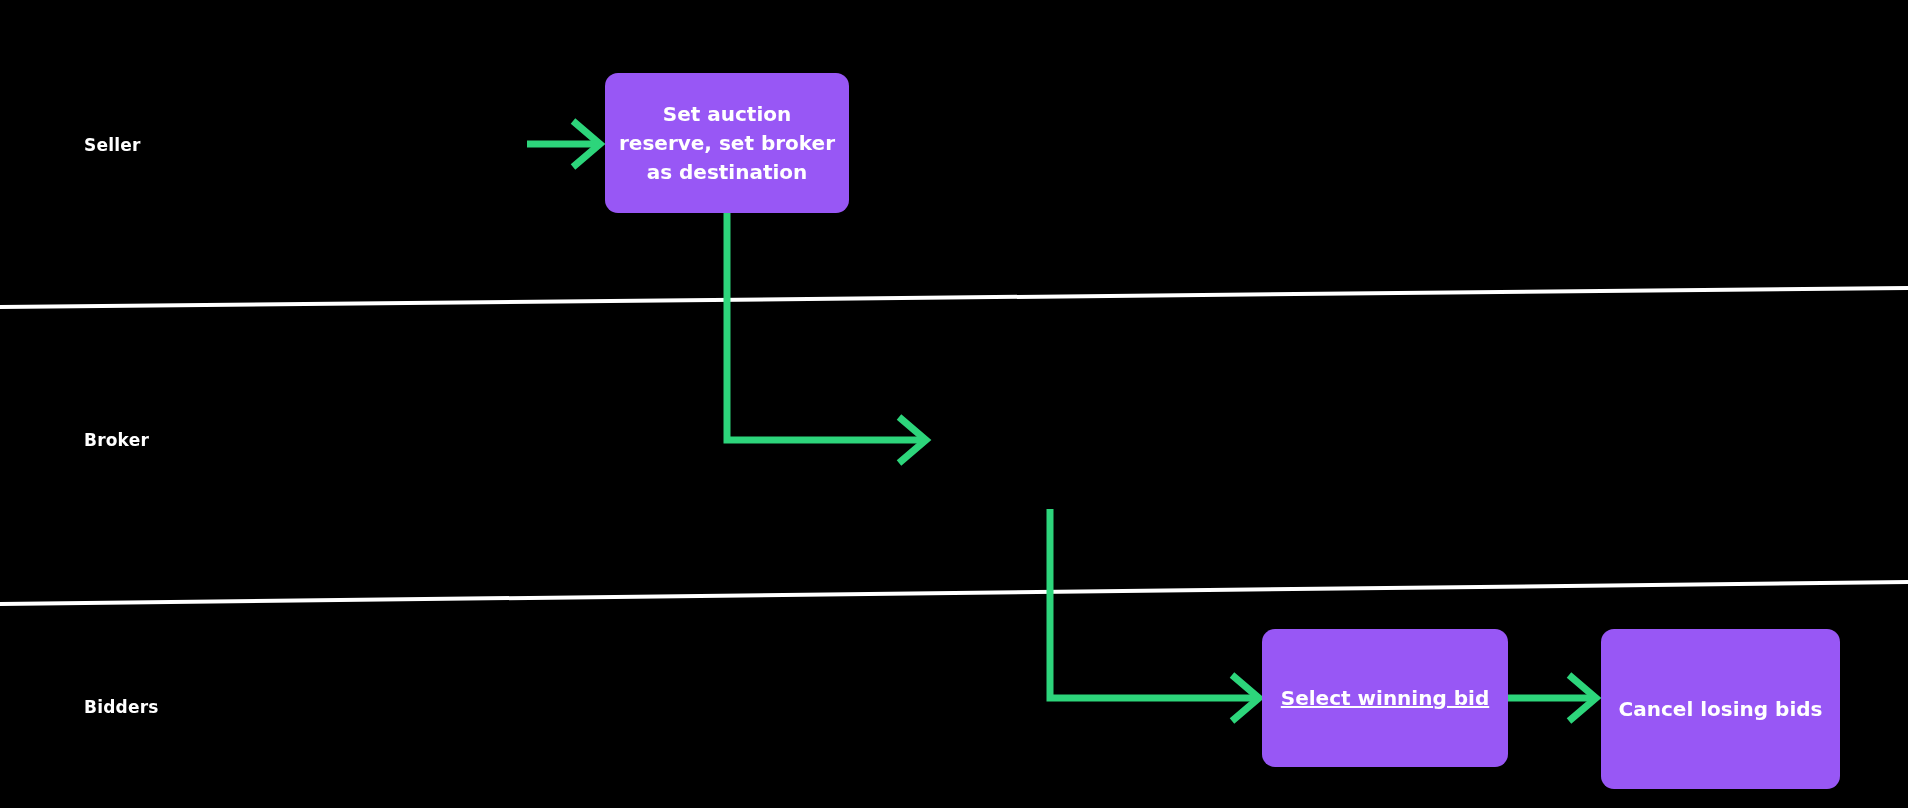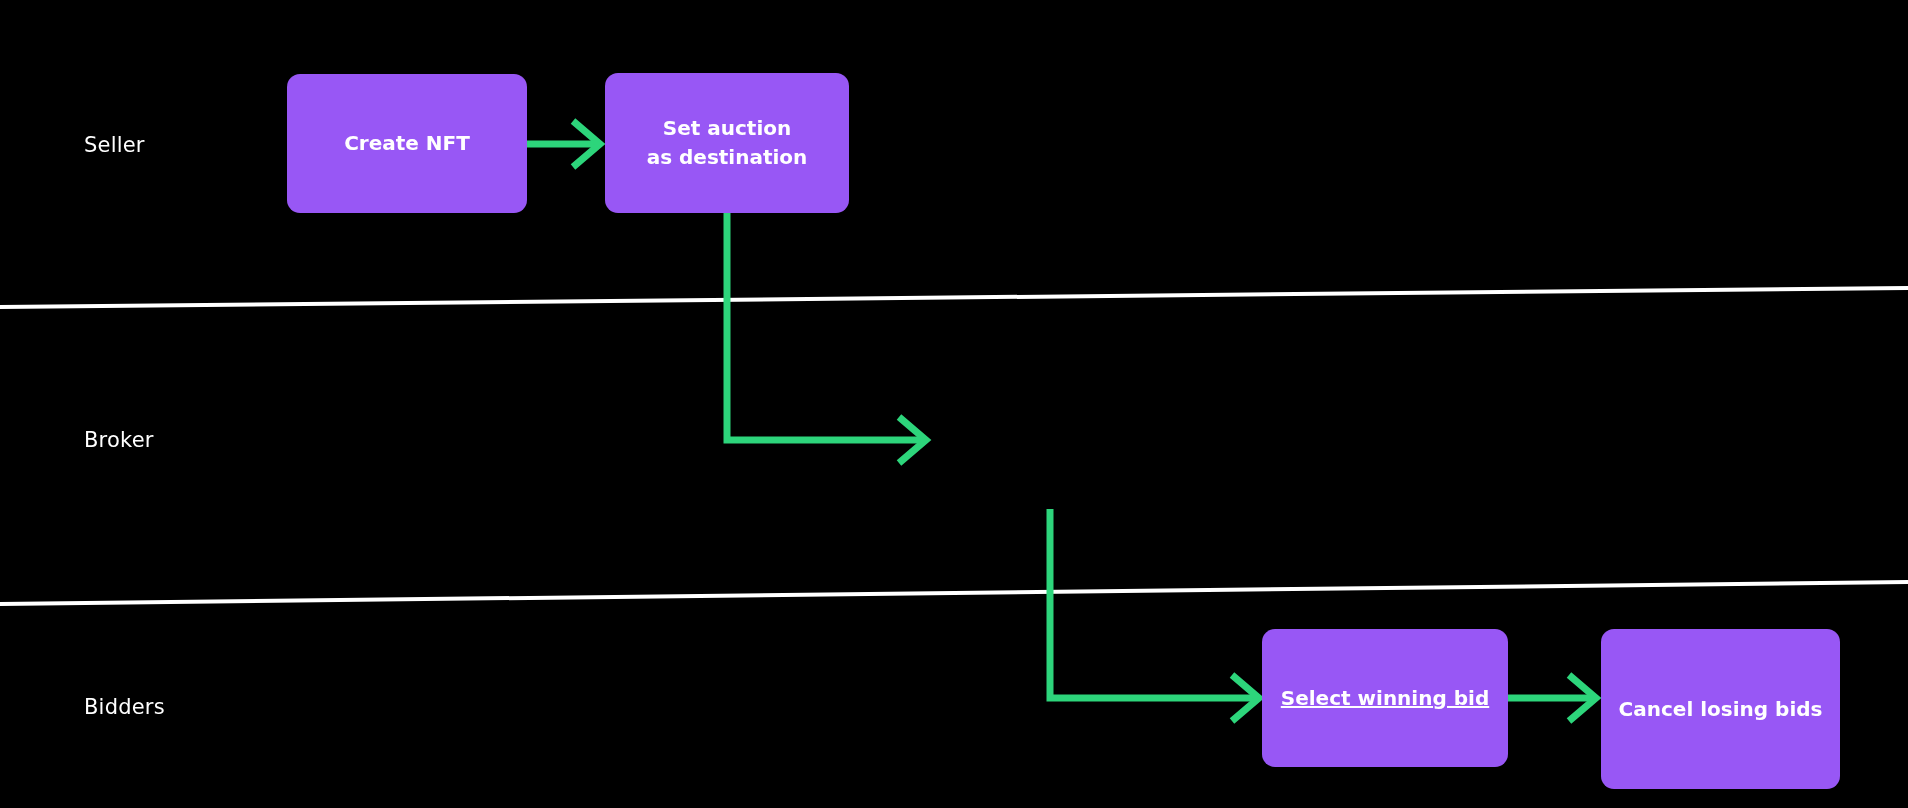--- a/index.html
+++ b/index.html
@@ -24,22 +24,22 @@
     position: absolute;
     left: 0;
     top: 0;
     z-index: 1;
   }
   .lane-label {
     position: absolute;
     left: 84px;
     transform: translateY(-50%);
     color: var(--text-color, #ffffff);
-    font-size: 21px;
-    font-weight: normal;
+    font-size: 17px;
+    font-weight: bold;
     letter-spacing: 0.2px;
     z-index: 2;
     white-space: nowrap;
   }
   .node {
     position: absolute;
     background: var(--node-fill, #9857f5);
     border-radius: 13px;
     color: var(--text-color, #ffffff);
     font-size: 20px;
@@ -86,26 +86,24 @@
 
       <path d="M1508,698 H1594"></path>
       <polyline points="1569,675 1596,698 1569,721"></polyline>
     </g>
   </svg>
 
   <div class="lane-label" id="label-seller">Seller</div>
   <div class="lane-label" id="label-bidders">Broker</div>
   <div class="lane-label" id="label-broker">Bidders</div>
 
-  <div class="node" id="node-create-nft">
-    <span>Create NFT</span>
-  </div>
 
   <div class="node" id="node-set-auction">
     <span>Set auction</span>
+    <span>reserve, set broker</span>
     <span>as destination</span>
   </div>
 
 
   <div class="node" id="node-select-winning">
     <span>Select winning bid</span>
   </div>
 
   <div class="node" id="node-cancel-losing">
     <span>Cancel losing bids</span>

